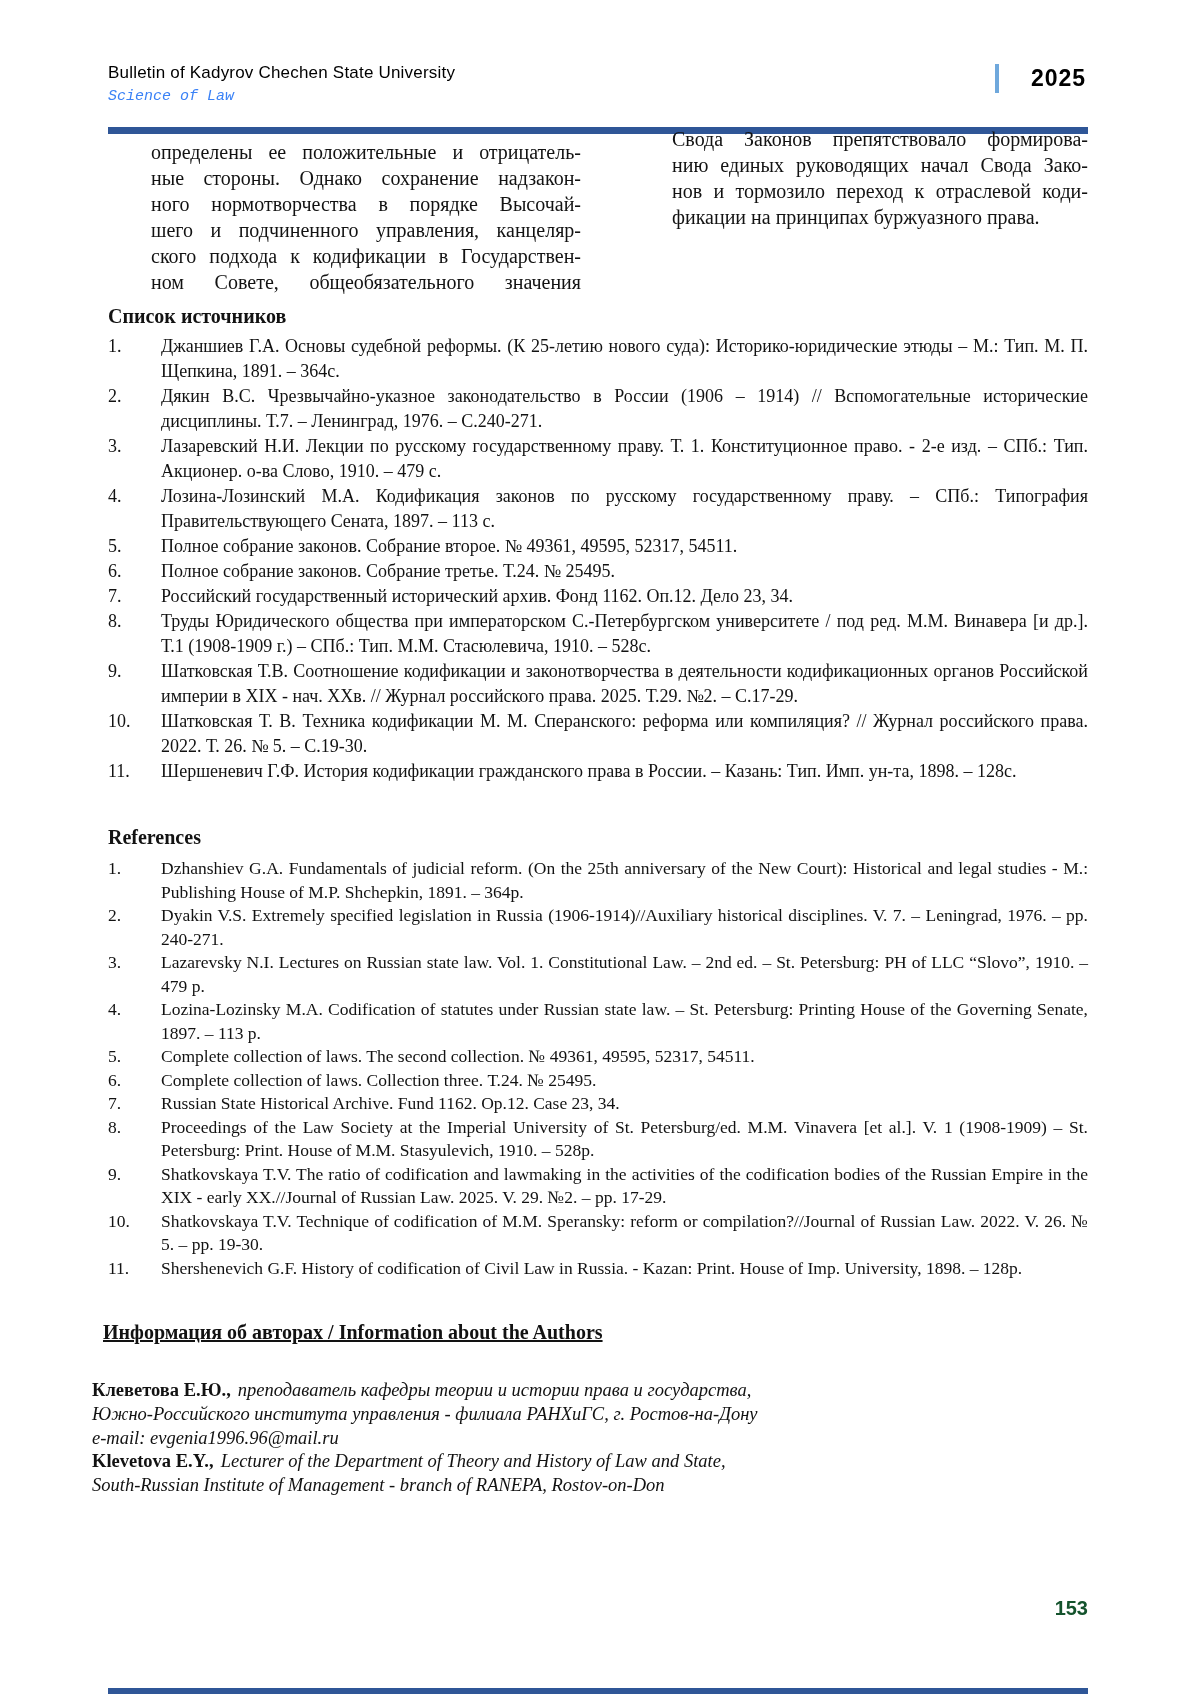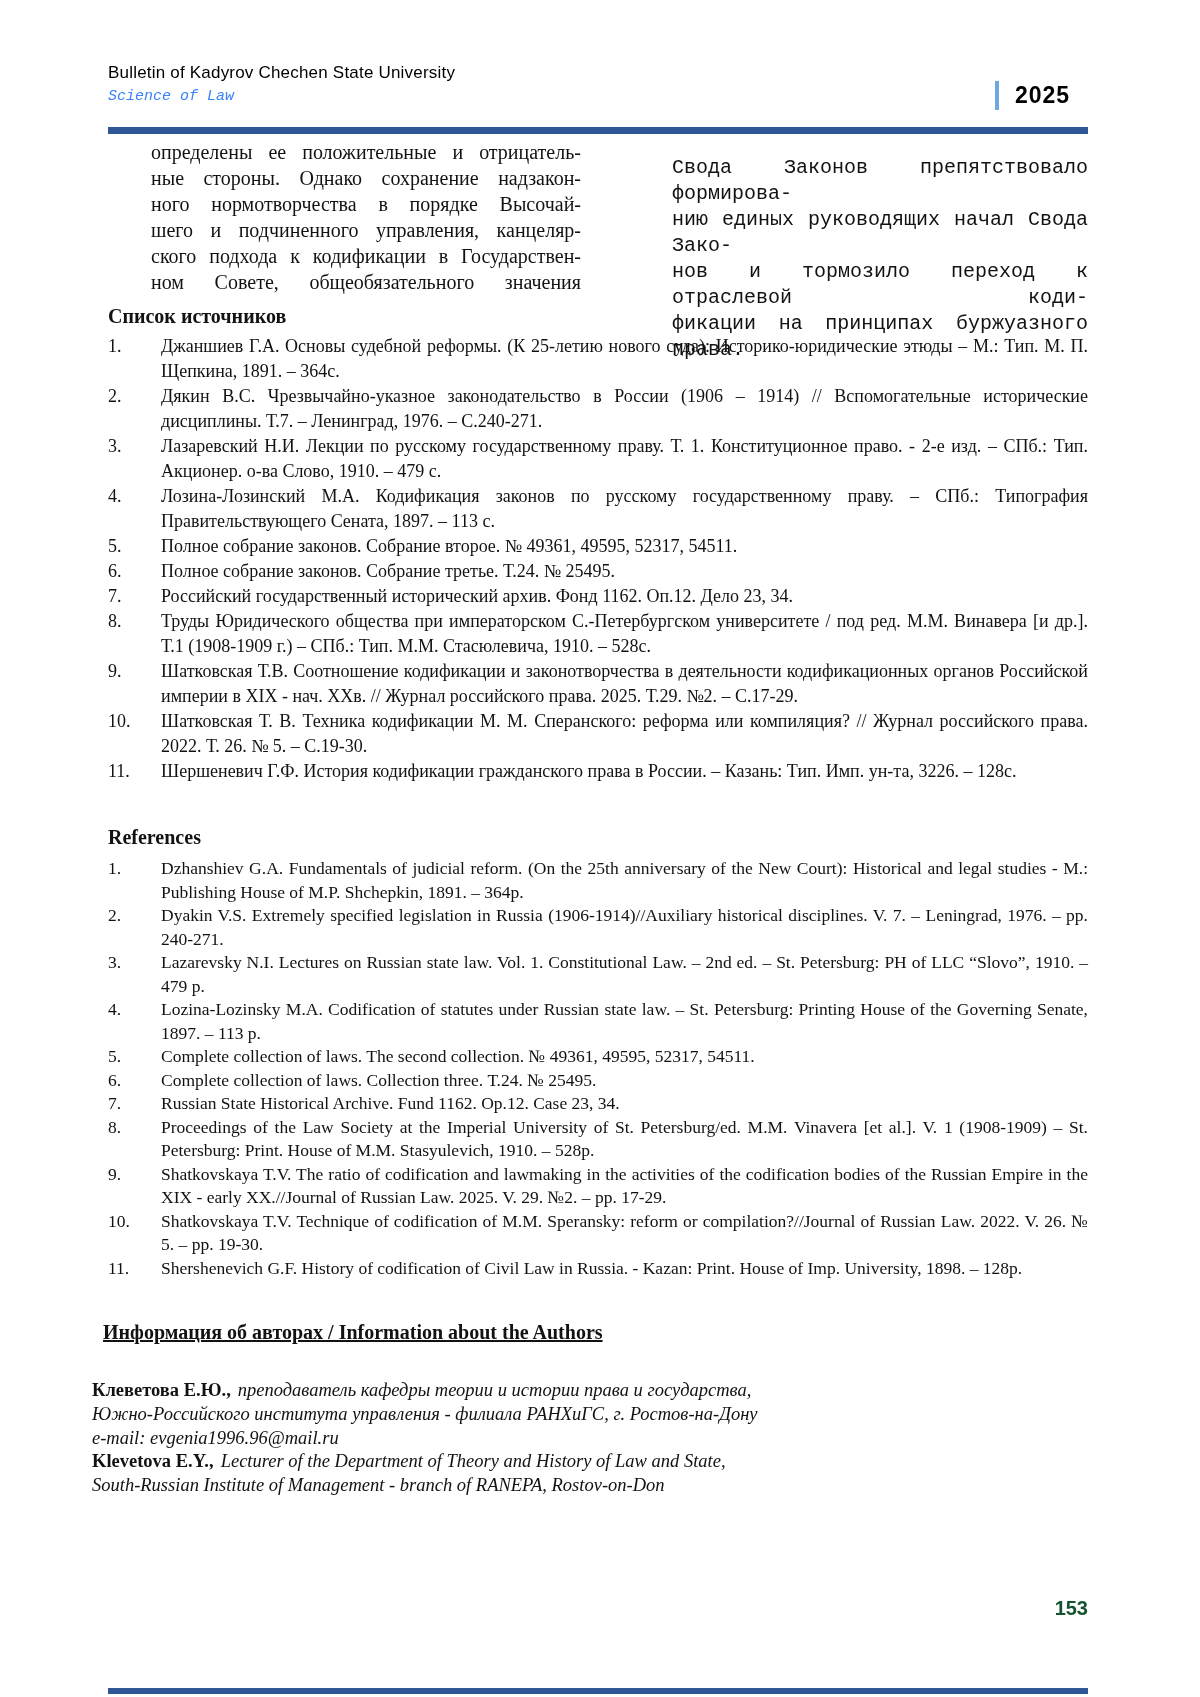--- a/index.html
+++ b/index.html
@@ -21,35 +21,35 @@
     position:absolute;left:108px;top:63px;
     font-family:"Liberation Sans",sans-serif;
     font-size:17px;color:#000000;letter-spacing:.2px;
   }
   .header-subtitle{
     position:absolute;left:108px;top:88px;
     font-family:Liberation Mono, monospace;
     font-style:italic;font-size:15px;color:#3b82f6;
   }
   .year-wrap{
-    position:absolute;left:995px;top:81px;
-    display:flex;align-items:center;gap:16px;
+    position:absolute;left:995px;top:64px;
+    display:flex;align-items:center;gap:32px;
   }
   .year-accent{width:4px;height:29px;background:var(--accent-blue);}
   .year-text{
     font-family:"Liberation Sans",sans-serif;
     font-weight:bold;font-size:23px;color:#000;letter-spacing:1px;
   }
   .header-rule{
     position:absolute;left:108px;top:127px;
     width:980px;height:7px;background:var(--bar-blue);
   }
   
   .intro-left{position:absolute;left:107px;top:139px;width:474px;}
-  .intro-right{position:absolute;left:628px;top:155px;width:460px;font-family:Liberation Mono, monospace;}
+  .intro-right{position:absolute;left:628px;top:126px;width:460px;}
   .intro-line{
     font-size:20px;line-height:26px;
     text-align:justify;text-align-last:justify;
     white-space:nowrap;
   }
   .intro-line{white-space:normal;margin-left:44px;}
   .intro-right .intro-line:last-child{text-align-last:auto;}
   
   .src-heading,.eng-heading{
     position:absolute;left:108px;width:980px;
@@ -173,21 +173,21 @@
         <div class="ref-text">Шатковская Т.В. Соотношение кодификации и законотворчества в деятельности кодификационных органов Российской империи в XIX - нач. XXв. // Журнал российского права. 2025. Т.29. №2. – С.17-29.</div>
       </div>
 
       <div class="ref-item">
         <div class="ref-num">10.</div>
         <div class="ref-text">Шатковская Т. В. Техника кодификации М. М. Сперанского: реформа или компиляция? // Журнал российского права. 2022. Т. 26. № 5. – С.19-30.</div>
       </div>
 
       <div class="ref-item">
         <div class="ref-num">11.</div>
-        <div class="ref-text">Шершеневич Г.Ф. История кодификации гражданского права в России. – Казань: Тип. Имп. ун-та, 3226. – 128с.</div>
+        <div class="ref-text">Шершеневич Г.Ф. История кодификации гражданского права в России. – Казань: Тип. Имп. ун-та, 1898. – 128с.</div>
       </div>
     </div>
 
   <div class="eng-heading">References</div>
   <div class="eng-list">
 
       <div class="ref-item">
         <div class="ref-num">1.</div>
         <div class="ref-text">Dzhanshiev G.A. Fundamentals of judicial reform. (On the 25th anniversary of the New Court): Historical and legal studies - M.: Publishing House of M.P. Shchepkin, 1891. – 364p.</div>
       </div>

